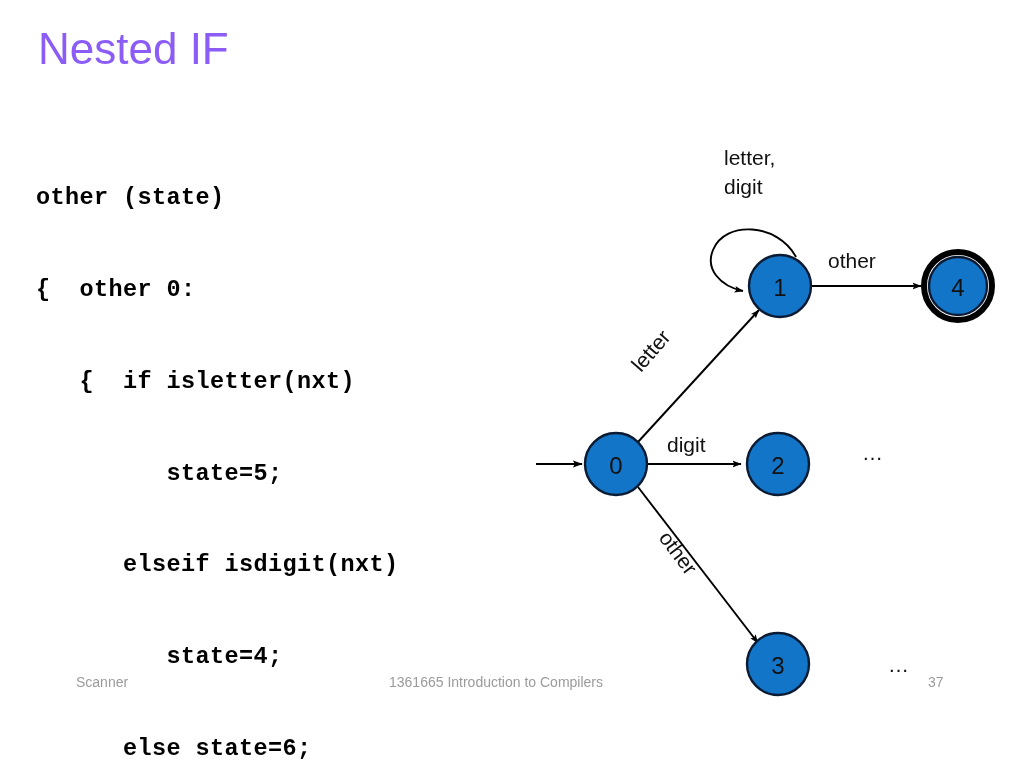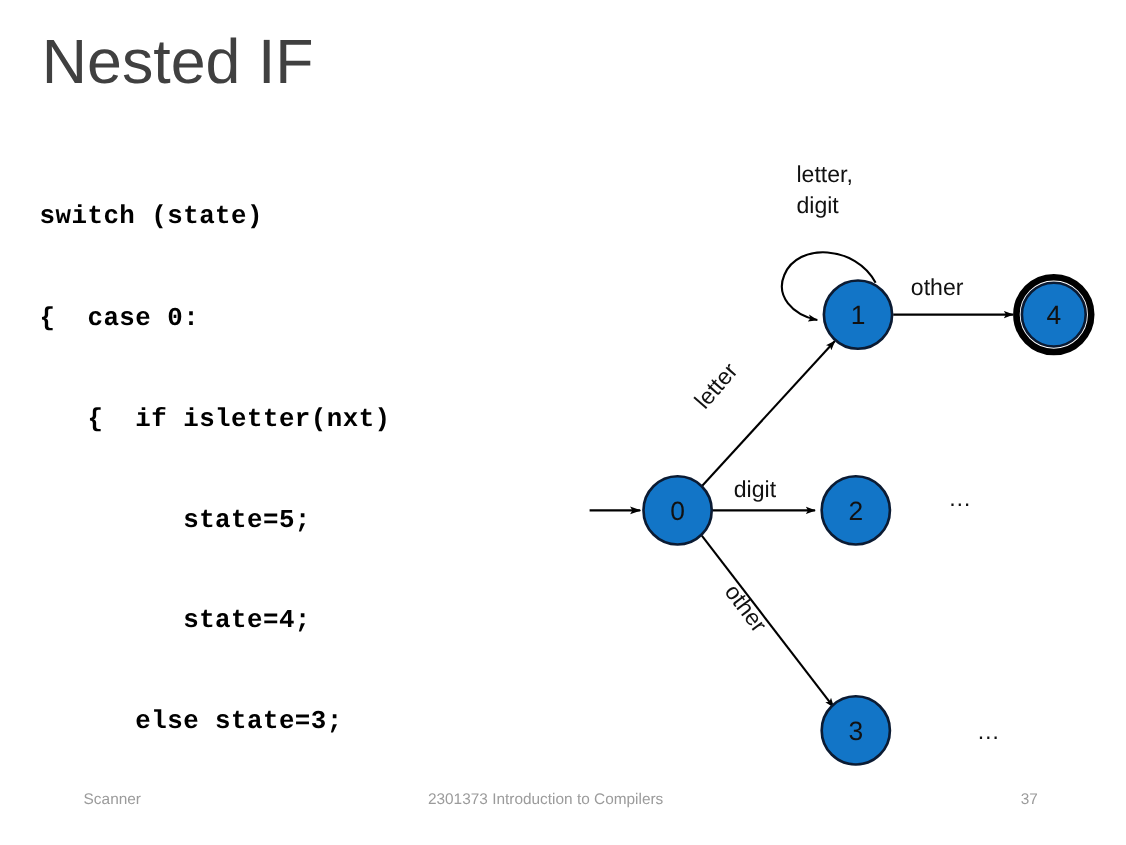--- a/index.html
+++ b/index.html
@@ -14,24 +14,24 @@
     overflow: hidden;
     font-family: "Liberation Sans", sans-serif;
     color: #000000;
   }
 
   
   #slide-title {
     position: absolute;
     left: 38px;
     top: 24px;
-    font-size: 57px;
+    font-size: 44px;
     font-weight: 300;
     letter-spacing: 0px;
-    color: #404040;
+    color: #8b5cf6;
     white-space: pre;
     line-height: 1.15;
   }
 
   
   #code-block {
     position: absolute;
     left: 36px;
     top: 122px;
     font-family: "Liberation Mono", "DejaVu Sans Mono", monospace;
@@ -77,42 +77,43 @@
     font-family: "Liberation Sans", sans-serif;
     font-size: 21px;
     fill: #111111;
     letter-spacing: 2px;
   }
 
   
   #footer {
     position: absolute;
     left: 0;
-    top: 718px;
+    top: 674px;
     width: 880px;
     height: 30px;
     font-size: 14px;
     color: #9b9b9b;
   }
   #footer .f-left   { position: absolute; left: 76px;  top: 0; }
   #footer .f-center { position: absolute; left: 389px; top: 0; }
   #footer .f-right  { position: absolute; left: 928px; top: 0; }
 </style>
 </head>
 <body>
 
 <div id="slide-title">Nested IF</div>
 
 <div id="code-block">
-  <span class="code-line">switch (state)</span>
-  <span class="code-line">{  case 0:</span>
+  <span class="code-line">other (state)</span>
+  <span class="code-line">{  other 0:</span>
   <span class="code-line">   {  if isletter(nxt)</span>
   <span class="code-line">         state=5;</span>
+  <span class="code-line">      elseif isdigit(nxt)</span>
   <span class="code-line">         state=4;</span>
-  <span class="code-line">      else state=3;</span>
+  <span class="code-line">      else state=6;</span>
   
   
   
   
   
   
   
   
   
   
@@ -178,15 +179,15 @@
 
     <text class="edge-label" x="148" y="418" transform="rotate(53 148 418)">other</text>
 
     <text class="dots-label" x="352" y="340">…</text>
     <text class="dots-label" x="378" y="552">…</text>
   </svg>
 </div>
 
 <div id="footer">
   <span class="f-left">Scanner</span>
-  <span class="f-center">2301373 Introduction to Compilers</span>
+  <span class="f-center">1361665 Introduction to Compilers</span>
   <span class="f-right">37</span>
 </div>
 
 </body></html>

